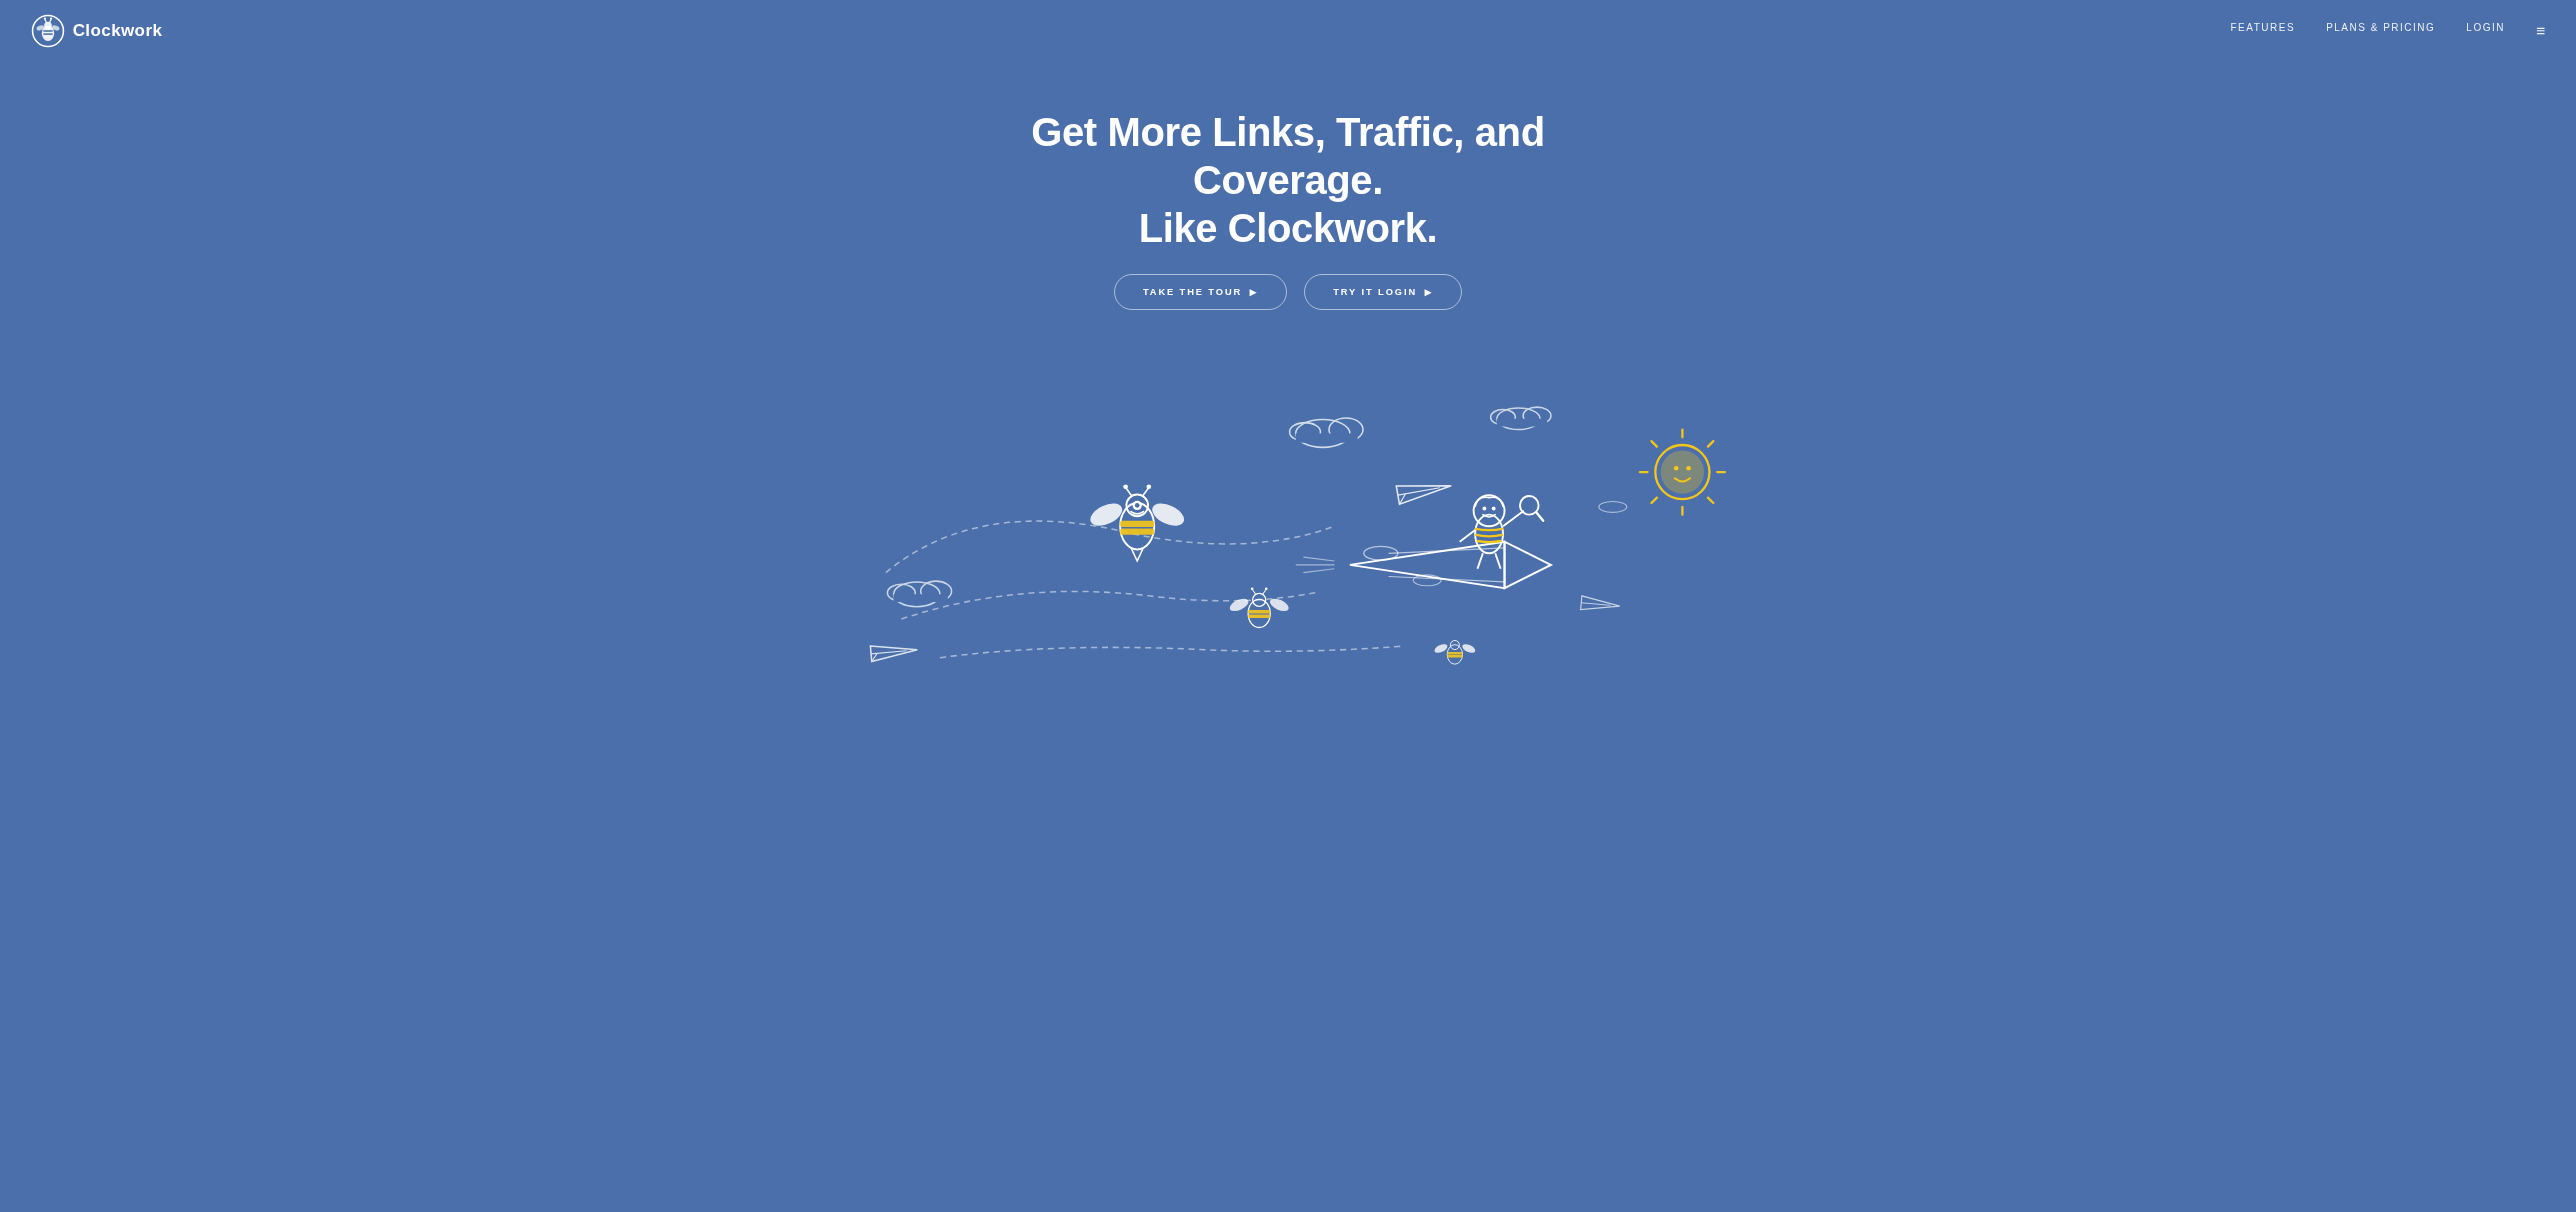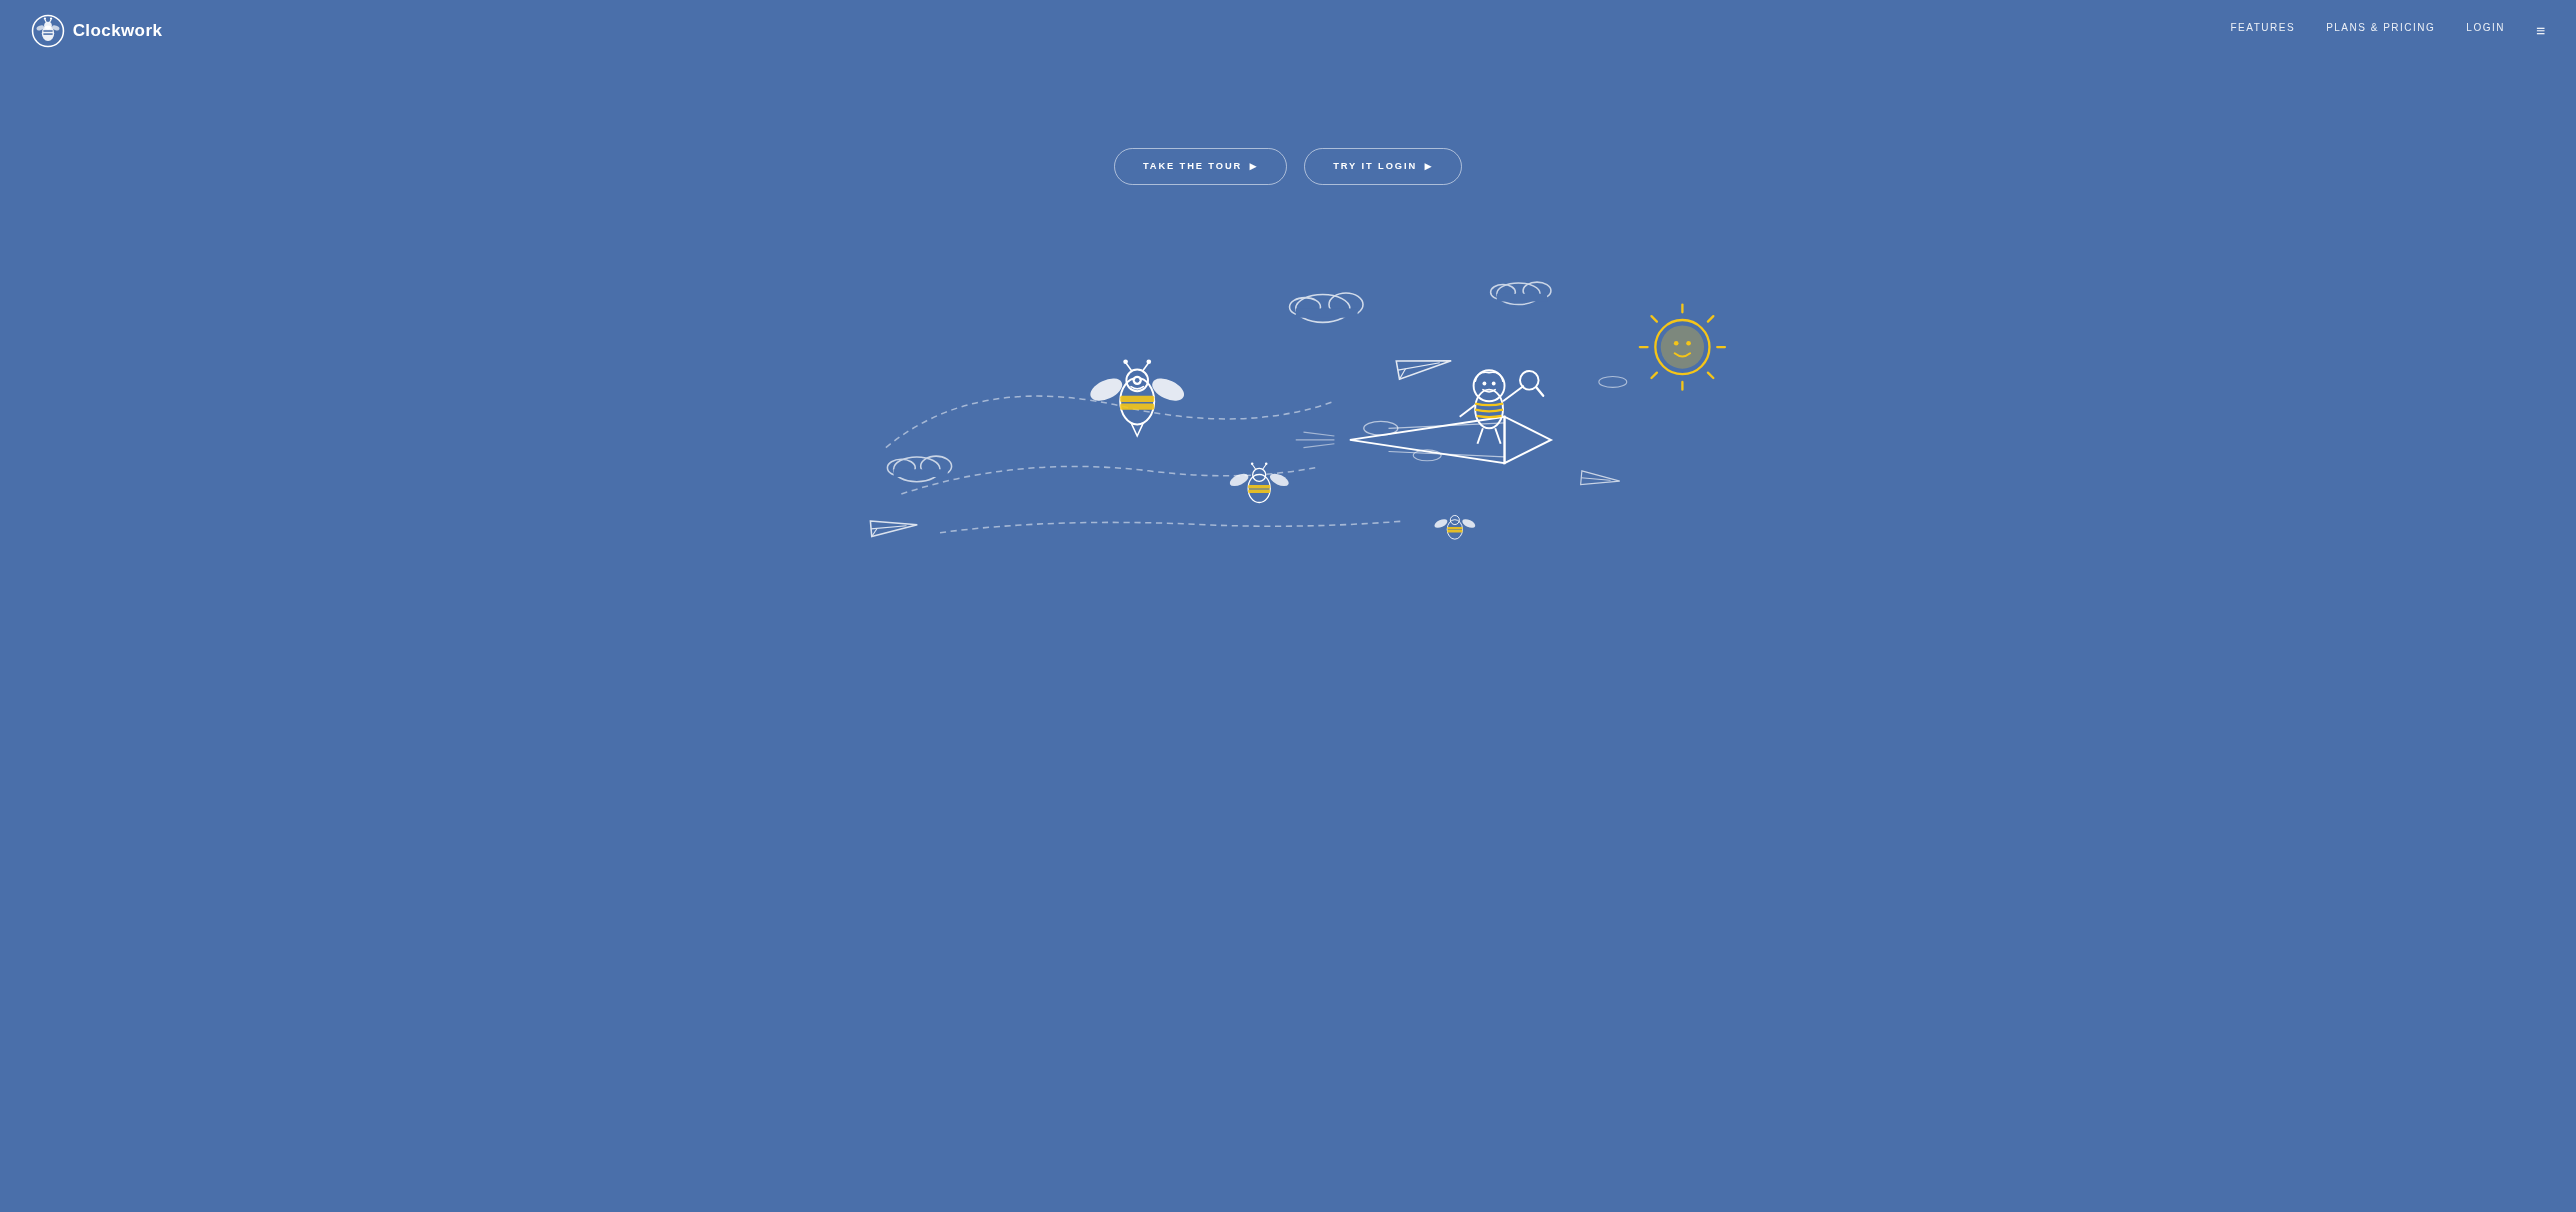--- a/index.html
+++ b/index.html
@@ -109,21 +109,20 @@
       border-radius: 39px;
       font-size: 9.3px;
       letter-spacing: 1.9px;
       font-weight: 700;
       cursor: pointer;
       text-decoration: none;
       border: 1.5px solid rgba(255,255,255,0.55);
       background: transparent;
       color: #ffffff;
       transition: background 0.2s, border-color 0.2s;
-      margin-top: 40px;
     }
 
     .btn-arrow {
       font-size: 8.5px;
     }
 
     
     .illustration-area {
       width: 100%;
       max-width: 928px;
@@ -175,20 +174,24 @@
 
   <div class="nav-links">
     <a class="nav-link">FEATURES</a>
     <a class="nav-link">PLANS &amp; PRICING</a>
     <a class="nav-link">LOGIN</a>
     <span class="nav-menu-icon">≡</span>
   </div>
 </nav>
 
 <section class="hero">
+  <h1 class="hero-title">
+    <span>Get More Links, Traffic, and Coverage.</span><br>
+    <span>Like Clockwork.</span>
+  </h1>
 
   <div class="hero-buttons">
     <a class="btn">
       <span>TAKE THE TOUR</span>
       <span class="btn-arrow">▶</span>
     </a>
     <a class="btn">
       <span>TRY IT LOGIN</span>
       <span class="btn-arrow">▶</span>
     </a>

